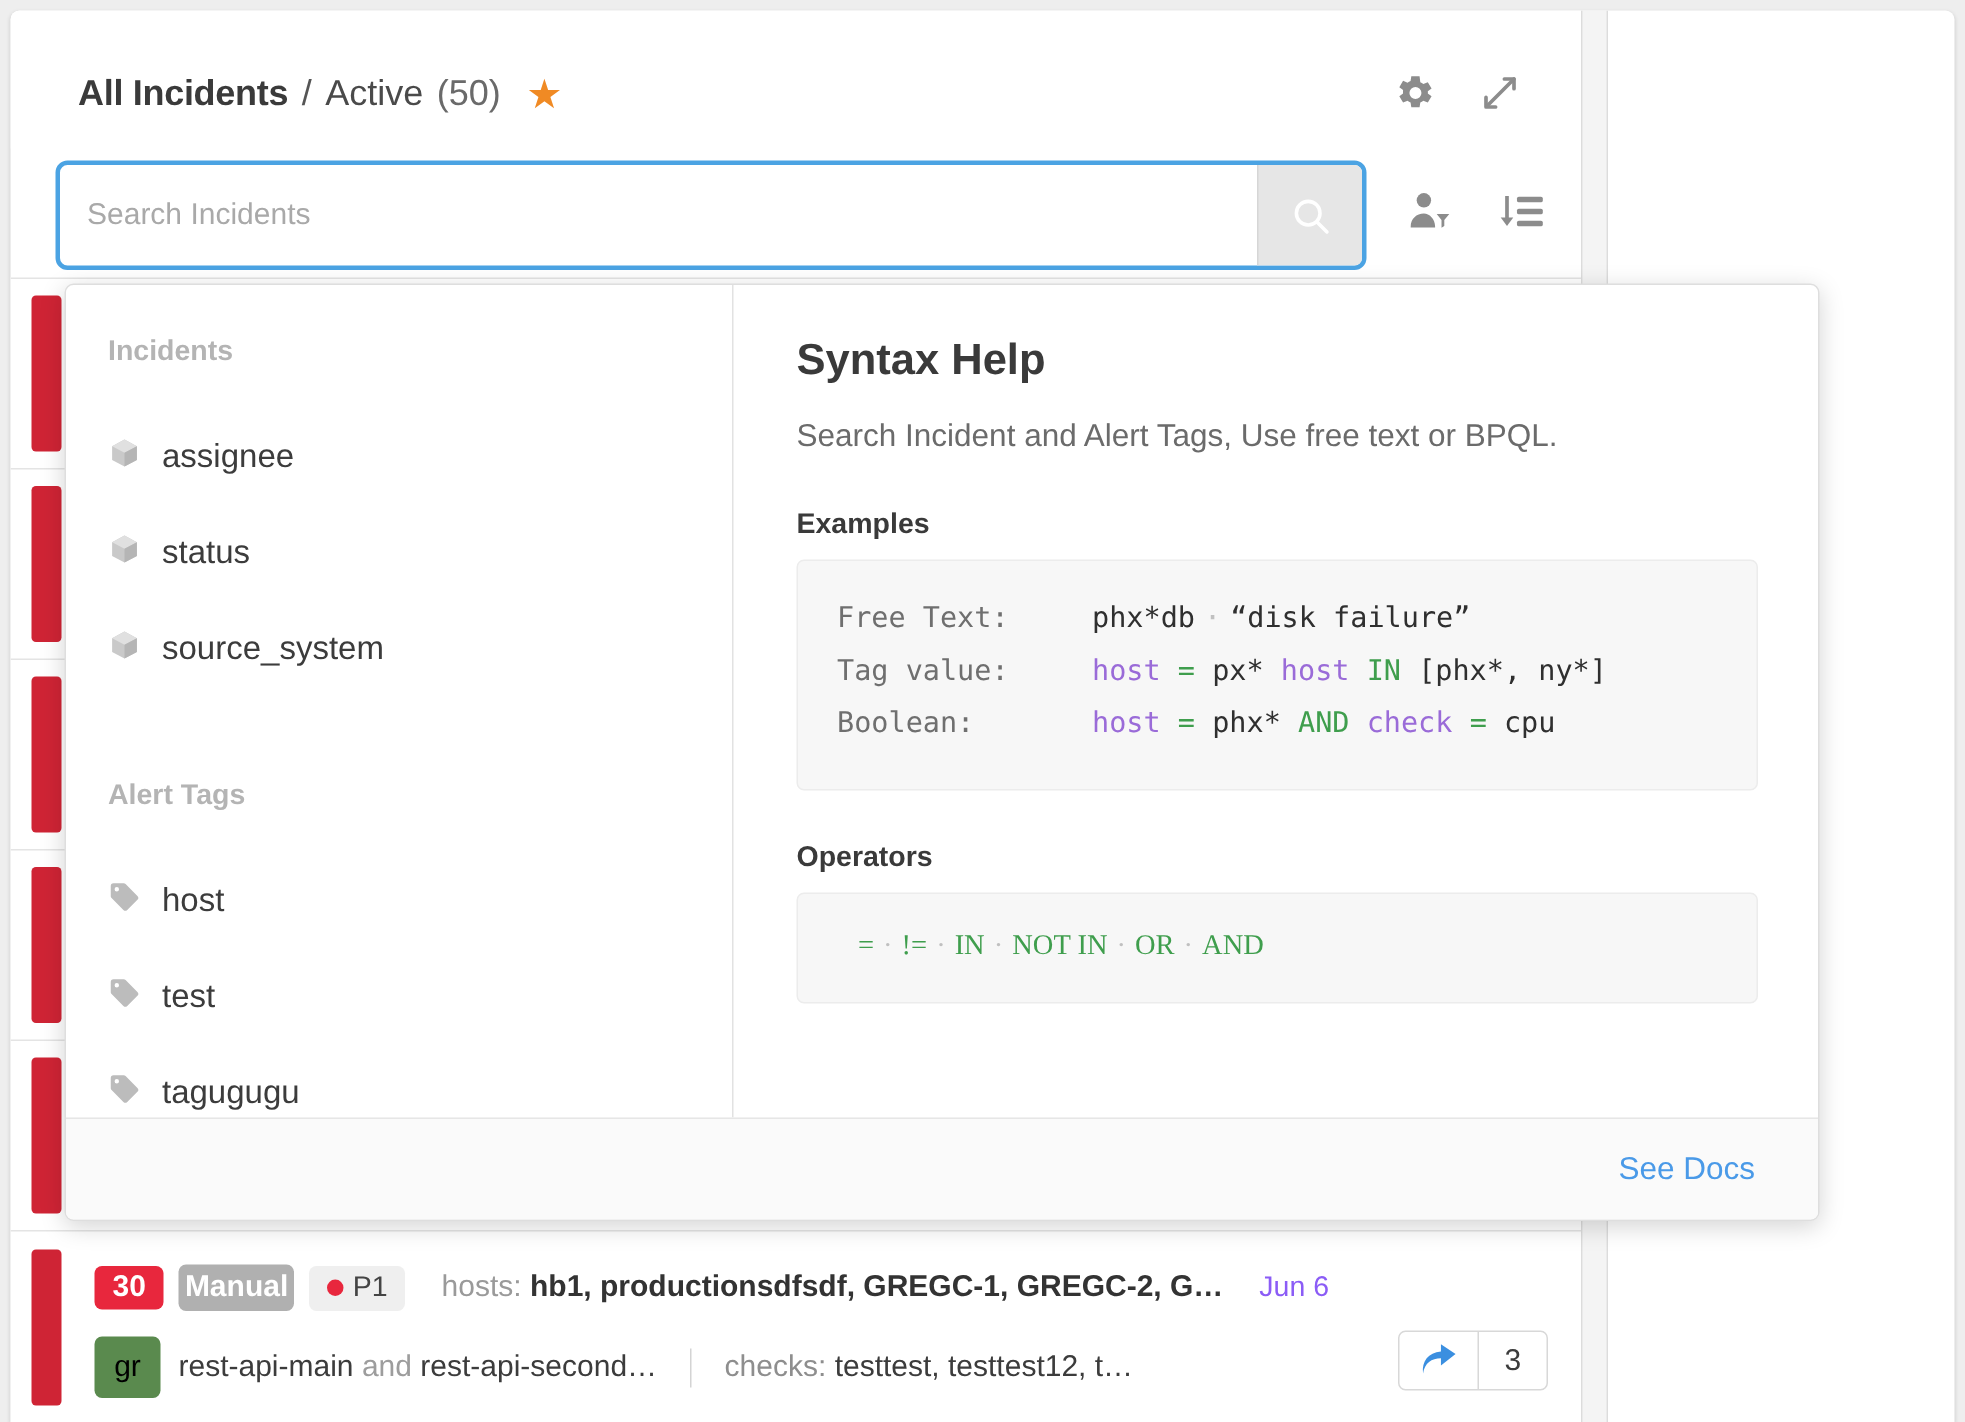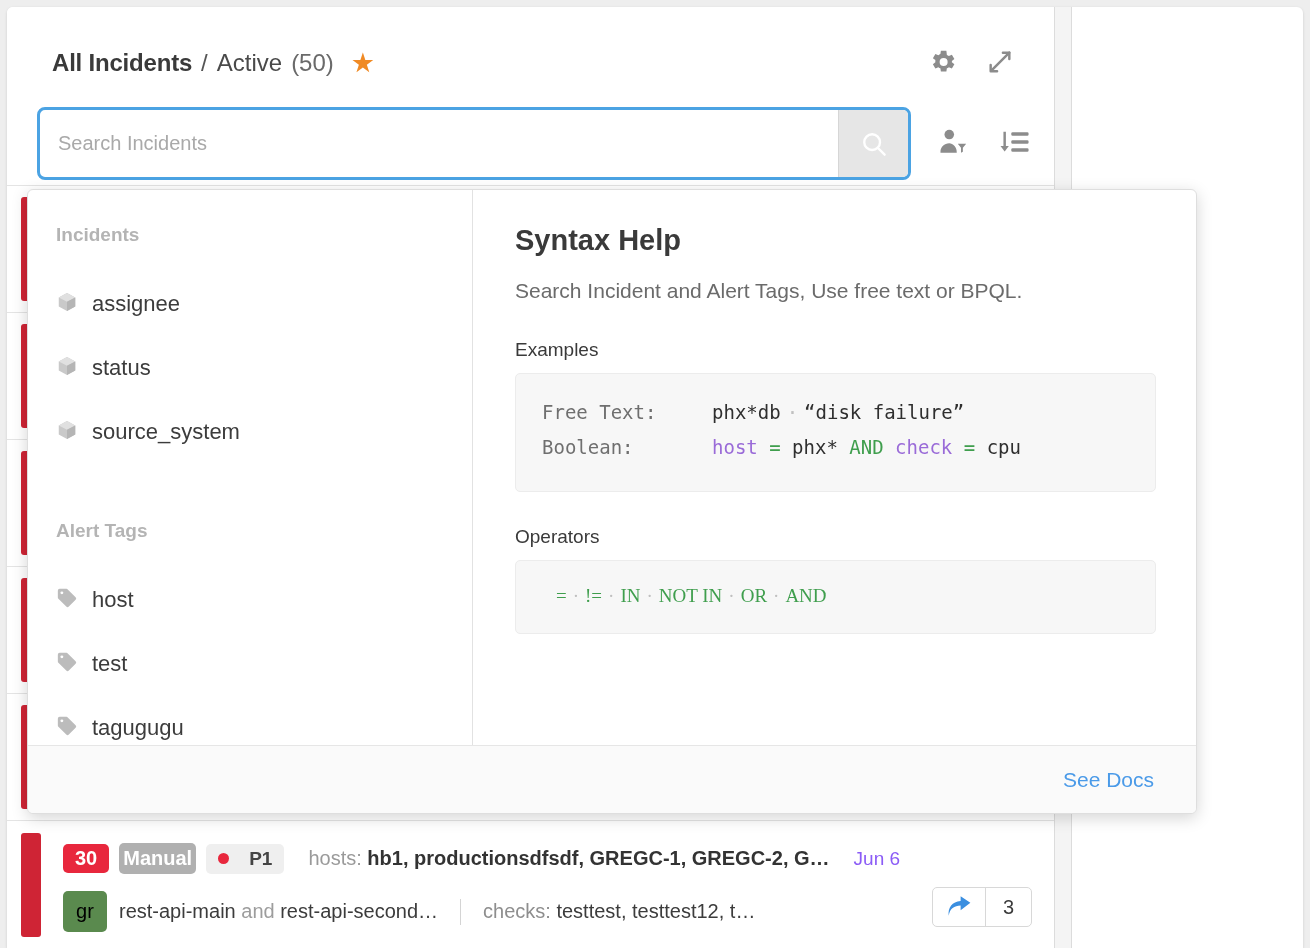--- a/index.html
+++ b/index.html
@@ -150,24 +150,24 @@
     line-height: 1;
   }
   .badge-manual {
     background: #b0b0b0; color: #fff;
     font-size: 20px; font-weight: bold;
     border-radius: 5px; padding: 5px 4px 6px;
     line-height: 1;
   }
   .badge-prio {
     background: #efefef; color: #444;
-    font-size: 19px; font-weight: bold;
+    font-size: 19px; font-weight: normal;
     border-radius: 5px; padding: 5px 12px 6px;
     line-height: 1;
-    display: flex; align-items: center; gap: 20px;
+    display: flex; align-items: center; gap: 6px;
   }
   .prio-dot {
     width: 11px; height: 11px; border-radius: 50%;
     background: #e8273d; display: inline-block;
   }
   .inc-hosts {
     margin-left: 14px; font-size: 20px; color: #9a9a9a;
   }
   .inc-hosts b { color: #333; font-weight: bold; }
   .inc-date {
@@ -210,21 +210,21 @@
   .share-count {
     width: 46px; height: 38px;
     border-left: 1px solid #d8d8d8;
     display: flex; align-items: center; justify-content: center;
     font-size: 20px; color: #3c3c3c;
   }
 
   
   .ac-panel {
     position: absolute;
-    left: 20px; top: 182px;
+    left: 36px; top: 182px;
     width: 1170px; height: 625px;
     background: #ffffff;
     border: 1px solid #dedede;
     border-radius: 6px;
     box-shadow: 0 4px 16px rgba(0,0,0,0.17);
     display: flex; flex-direction: column;
     overflow: hidden;
   }
   .ac-body { flex: 1; display: flex; min-height: 0; }
   .ac-left {
@@ -245,21 +245,21 @@
   }
   .ac-item-label { font-size: 22px; color: #3c3c3c; }
 
   .ac-right { flex: 1; padding: 34px 40px 0 42px; }
   .sh-title {
     font-size: 29px; font-weight: bold; color: #3a3a3a;
     margin-bottom: 22px;
   }
   .sh-sub { font-size: 21px; color: #6b6b6b; margin-bottom: 36px; }
   .sh-section-title {
-    font-size: 19px; font-weight: normal; color: #3a3a3a;
+    font-size: 19px; font-weight: bold; color: #3a3a3a;
     margin-bottom: 12px;
   }
   .code-box {
     background: #f7f7f7;
     border: 1px solid #ececec;
     border-radius: 5px;
     padding: 18px 26px 20px;
     font-family: "DejaVu Sans Mono", monospace;
     font-size: 19px;
   }
@@ -478,20 +478,24 @@
           <div class="sh-title">Syntax Help</div>
           <div class="sh-sub">Search Incident and Alert Tags, Use free text or BPQL.</div>
 
           <div class="sh-section-title">Examples</div>
           <div class="code-box examples">
             <div class="ex-row">
               <span class="ex-label">Free Text:</span>
               <span class="ex-code"><span>phx*db</span><span class="tok-dot">·</span><span>“disk failure”</span></span>
             </div>
             <div class="ex-row">
+              <span class="ex-label">Tag value:</span>
+              <span class="ex-code"><span class="tok-field">host</span><span> </span><span class="tok-op">=</span><span> px* </span><span class="tok-field">host</span><span> </span><span class="tok-op">IN</span><span> [phx*, ny*]</span></span>
+            </div>
+            <div class="ex-row">
               <span class="ex-label">Boolean:</span>
               <span class="ex-code"><span class="tok-field">host</span><span> </span><span class="tok-op">=</span><span> phx* </span><span class="tok-op">AND</span><span> </span><span class="tok-field">check</span><span> </span><span class="tok-op">=</span><span> cpu</span></span>
             </div>
           </div>
 
           <div class="sh-section-title">Operators</div>
           <div class="code-box">
             <div class="ops-row"><span>=</span><span class="tok-dot">·</span><span>!=</span><span class="tok-dot">·</span><span>IN</span><span class="tok-dot">·</span><span>NOT IN</span><span class="tok-dot">·</span><span>OR</span><span class="tok-dot">·</span><span>AND</span></div>
           </div>
         </div>

